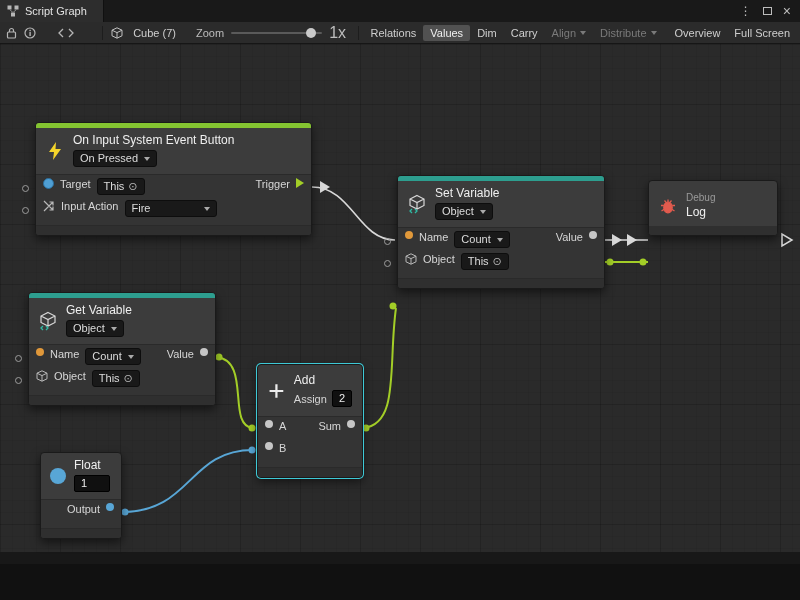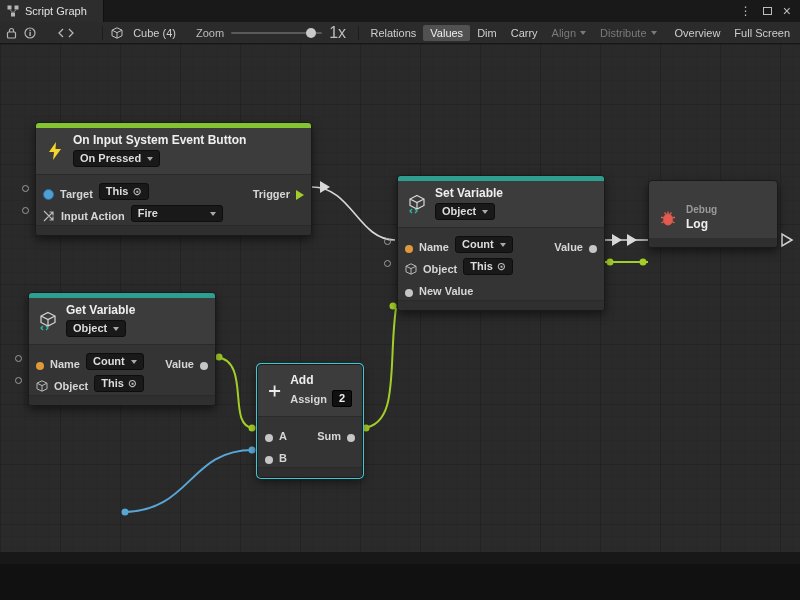--- a/index.html
+++ b/index.html
@@ -32,29 +32,29 @@
     background-image:
       linear-gradient(rgba(0,0,0,.13) 1px, transparent 1px),
       linear-gradient(90deg, rgba(0,0,0,.13) 1px, transparent 1px),
       linear-gradient(rgba(0,0,0,.05) 1px, transparent 1px),
       linear-gradient(90deg, rgba(0,0,0,.05) 1px, transparent 1px);
     background-size:60px 60px,60px 60px,12px 12px,12px 12px;
   }
   .bottomstrip{position:absolute;bottom:0;left:0;right:0;height:12px;background:#181818;}
   svg.wires{position:absolute;top:0;left:0;z-index:1;}
   
-  .node{position:absolute;z-index:2;border-radius:4px;background:#3c3c3c;border:1px solid #1a1a1a;box-shadow:0 4px 10px rgba(0,0,0,.5);font-size:11px;color:#d6d6d6;font-weight:bold;}
+  .node{position:absolute;z-index:2;border-radius:4px;background:#3c3c3c;border:1px solid #1a1a1a;box-shadow:0 4px 10px rgba(0,0,0,.5);font-size:11px;color:#d6d6d6;}
   .node.selected{box-shadow:0 0 0 1px #3ec9d6,0 4px 10px rgba(0,0,0,.5);}
   .strip{height:5px;border-radius:3px 3px 0 0;}
   .nhead{display:flex;align-items:center;gap:8px;padding:6px 10px 7px 9px;}
   .nhcol{display:flex;flex-direction:column;gap:3px;align-items:flex-start;}
   .ntitle{font-size:12px;color:#efefef;white-space:nowrap;line-height:13px;}
   .nsub{font-size:10px;color:#9a9a9a;line-height:10px;}
   .nbody{background:#343434;border-top:1px solid #2a2a2a;border-bottom:1px solid #2a2a2a;padding:3px 0;}
-  .nrow{position:relative;display:flex;align-items:flex-end;gap:6px;height:22px;padding:0 7px;}
+  .nrow{position:relative;display:flex;align-items:flex-start;gap:6px;height:22px;padding:0 7px;}
   .spacer{flex:1;}
   .nfoot{height:9px;background:#2f2f2f;border-radius:0 0 3px 3px;}
   .ext{position:absolute;left:-14px;top:50%;margin-top:-4px;width:7px;height:7px;border:1px solid #9c9c9c;border-radius:50%;}
   .dot{width:8px;height:8px;border-radius:50%;background:#c6c6c6;flex:0 0 auto;}
   .arrow{width:0;height:0;border-top:5px solid transparent;border-bottom:5px solid transparent;border-left:8px solid #a3ce27;flex:0 0 auto;}
   .chip{display:inline-flex;align-items:center;gap:4px;background:#191919;border:1px solid #0d0d0d;border-radius:3px;padding:0 6px;line-height:15px;color:#dcdcdc;white-space:nowrap;}
   .tgt{color:#b5b5b5;font-size:11px;}
   .dd{display:inline-flex;align-items:center;gap:6px;background:#191919;border:1px solid #0d0d0d;border-radius:3px;padding:0 6px;line-height:15px;color:#dcdcdc;white-space:nowrap;}
   .dd .caret{margin-top:4px;}
   .valbox{background:#101010;border:1px solid #000;border-radius:2px;padding:0 6px;color:#eee;line-height:15px;display:inline-block;}
@@ -103,21 +103,21 @@
           <path d="M5 1 L1 5 L5 9 M11 1 L15 5 L11 9" fill="none" stroke="#b5b5b5" stroke-width="1.3"></path>
         </svg>
     </span>
     <span style="width:28px"></span>
     <span class="sep"></span>
     <span class="ticon">
       <svg width="12" height="12" viewBox="0 0 12 12">
           <path d="M6 0.8 L11 3.2 V8.8 L6 11.2 L1 8.8 V3.2 Z M1 3.2 L6 5.6 L11 3.2 M6 5.6 V11.2" fill="none" stroke="#c2c2c2" stroke-width="1"></path>
         </svg>
     </span>
-    <span class="tbtn">Cube (4)</span>
+    <span class="tbtn">Cube (7)</span>
     <span style="width:16px"></span>
     <span style="color:#bdbdbd;">Zoom</span>
     <span class="slider">
         <span class="knob"></span>
       </span>
     <span style="font-size:16px;color:#bdbdbd;">1x</span>
     <span style="width:8px"></span>
     <span class="sep"></span>
     <span class="tbtn">Relations</span>
     <span class="tbtn active">Values</span>
@@ -253,30 +253,26 @@
           <span class="ext"></span>
           <svg width="12" height="12" viewBox="0 0 12 12">
             <path d="M6 0.8 L11 3.2 V8.8 L6 11.2 L1 8.8 V3.2 Z M1 3.2 L6 5.6 L11 3.2 M6 5.6 V11.2" fill="none" stroke="#b8b8b8" stroke-width="1"></path>
           </svg>
           <span>Object</span>
           <span class="chip">
               <span>This</span>
               <span class="tgt">⊙</span>
             </span>
         </div>
-        <div class="nrow">
-          <span class="dot"></span>
-          <span>New Value</span>
-        </div>
       </div>
       <div class="nfoot"></div>
     </div>
 
     <div class="node" style="left:648px;top:136px;width:130px;">
-      <div class="nhead" style="padding-top:24px;">
+      <div class="nhead" style="padding-top:12px;">
         <svg width="20" height="20" viewBox="0 0 20 20">
           <g stroke-width="1.3" fill="none" stroke="#e25b4e">
             <ellipse cx="10" cy="11.5" rx="4.2" ry="5.3" fill="#e25b4e"></ellipse>
             <path d="M10 6 V3.5 M6.5 4.5 L8.3 6.6 M13.5 4.5 L11.7 6.6 M3 9.5 H5.8 M14.2 9.5 H17 M3.5 15 L6.2 13.3 M16.5 15 L13.8 13.3"></path>
           </g>
         </svg>
         <div class="nhcol">
           <span class="nsub">Debug</span>
           <span class="ntitle">Log</span>
         </div>
@@ -349,17 +345,34 @@
           <span class="dot"></span>
         </div>
         <div class="nrow">
           <span class="dot"></span>
           <span>B</span>
         </div>
       </div>
       <div class="nfoot"></div>
     </div>
 
+    <div class="node" style="left:40px;top:408px;width:82px;">
+      <div class="nhead">
+        <span class="float-circle" style="background: rgb(88, 166, 214);"></span>
+        <div class="nhcol">
+          <span class="ntitle">Float</span>
+          <span class="valbox" style="min-width:36px;">1</span>
+        </div>
+      </div>
+      <div class="nbody">
+        <div class="nrow">
+          <span class="spacer"></span>
+          <span>Output</span>
+          <span class="dot blue" style="background: rgb(88, 166, 214);"></span>
+        </div>
+      </div>
+      <div class="nfoot"></div>
+    </div>
 
   </div>
 
   <div class="bottomstrip"></div>
 </div>
 
 </body></html>

